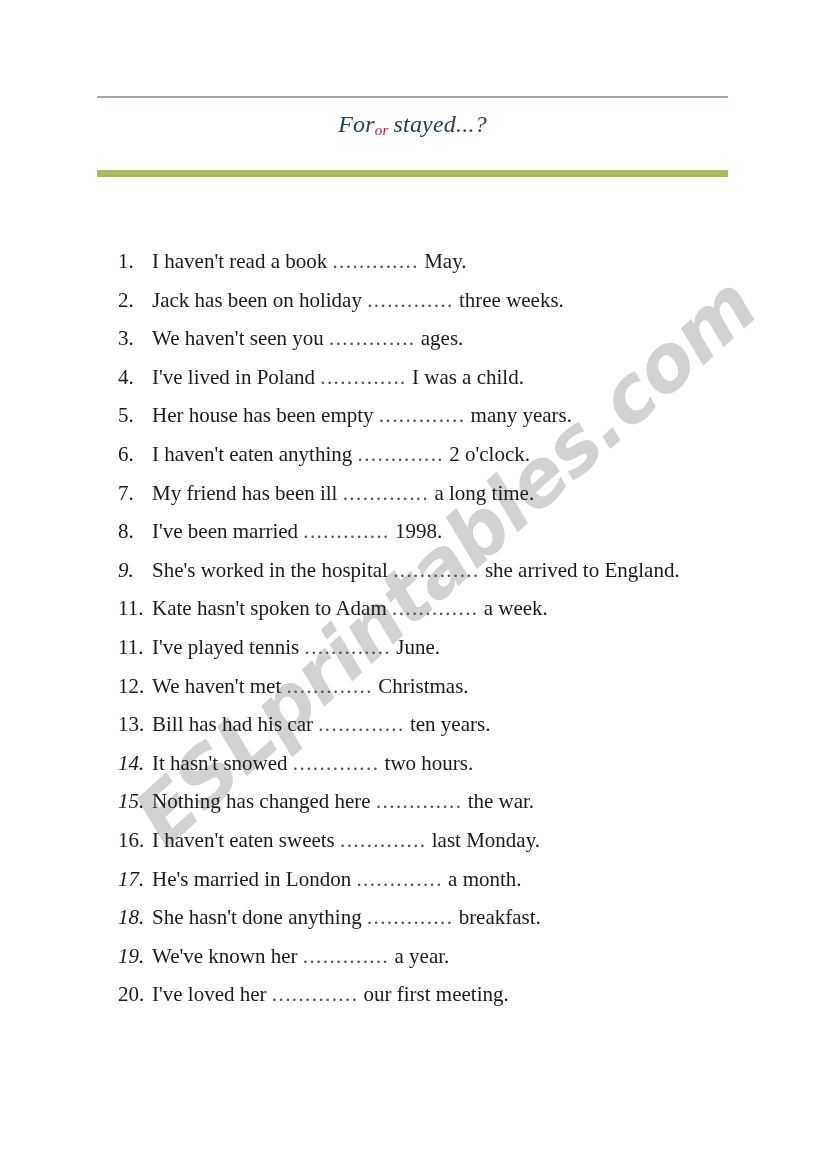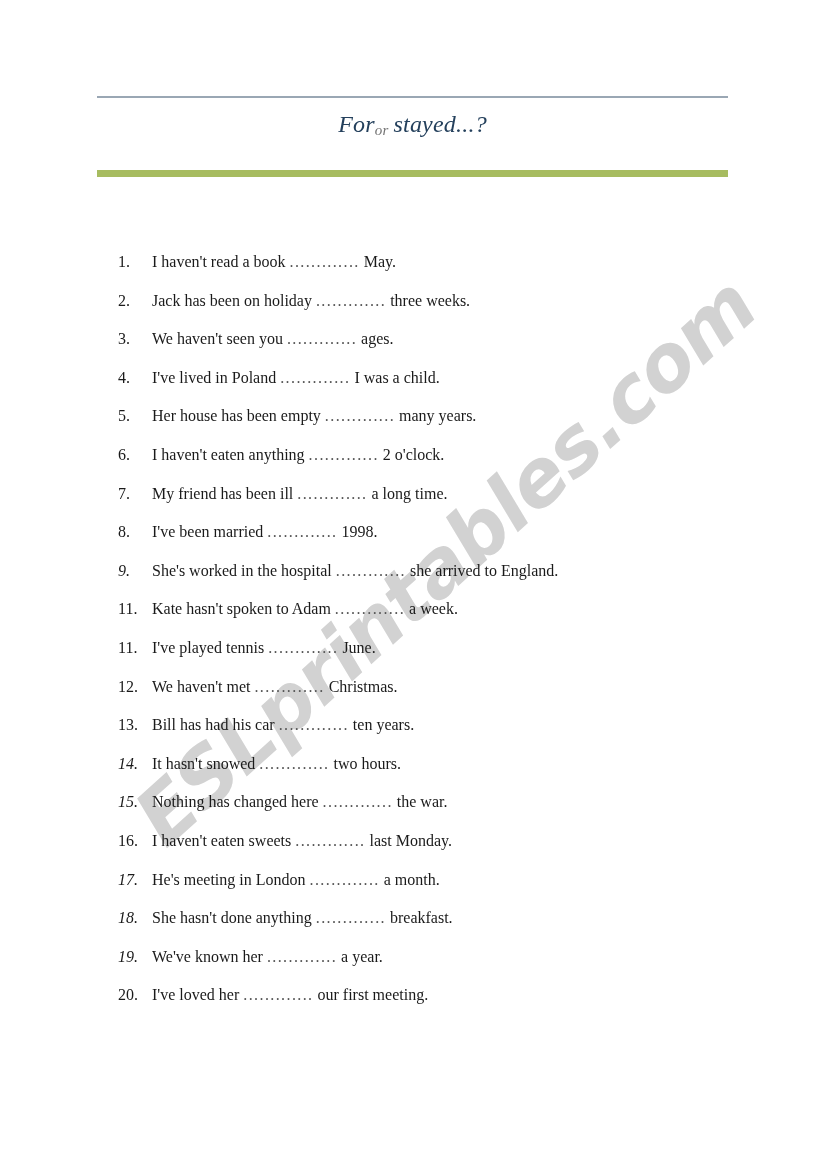--- a/index.html
+++ b/index.html
@@ -53,21 +53,21 @@
   }
   .title-main {
     font-style: italic;
     font-size: 24px;
     color: #24405c;
     letter-spacing: 0.2px;
   }
   .title-or {
     font-style: italic;
     font-size: 15px;
-    color: #737373;
+    color: #be185d;
     position: relative;
     top: 3px;
     letter-spacing: 0.2px;
   }
 
   
   .watermark {
     position: absolute;
     left: 50px;
     top: 530px;
@@ -89,21 +89,21 @@
   
   #exercise-list {
     position: absolute;
     left: 118px;
     top: 252px;
     width: 650px;
   }
   .ex-item {
     position: relative;
     height: 38.6px;
-    font-size: 16px;
+    font-size: 21px;
     color: #1a1a1a;
     white-space: nowrap;
     line-height: 19px;
   }
   .ex-num {
     display: inline-block;
     width: 34px;
     text-align: left;
   }
   .ex-num.italic {
@@ -144,19 +144,19 @@
       <div class="ex-item"><span class="ex-num">7.</span><span class="ex-text">My friend has been ill</span> <span class="ex-gap">.............</span> <span class="ex-text">a long time.</span></div>
       <div class="ex-item"><span class="ex-num">8.</span><span class="ex-text">I've been married</span> <span class="ex-gap">.............</span> <span class="ex-text">1998.</span></div>
       <div class="ex-item"><span class="ex-num italic">9.</span><span class="ex-text">She's worked in the hospital</span> <span class="ex-gap">.............</span> <span class="ex-text">she arrived to England.</span></div>
       <div class="ex-item"><span class="ex-num">11.</span><span class="ex-text">Kate hasn't spoken to Adam</span> <span class="ex-gap">.............</span> <span class="ex-text">a week.</span></div>
       <div class="ex-item"><span class="ex-num">11.</span><span class="ex-text">I've played tennis</span> <span class="ex-gap">.............</span> <span class="ex-text">June.</span></div>
       <div class="ex-item"><span class="ex-num">12.</span><span class="ex-text">We haven't met</span> <span class="ex-gap">.............</span> <span class="ex-text">Christmas.</span></div>
       <div class="ex-item"><span class="ex-num">13.</span><span class="ex-text">Bill has had his car</span> <span class="ex-gap">.............</span> <span class="ex-text">ten years.</span></div>
       <div class="ex-item"><span class="ex-num italic">14.</span><span class="ex-text">It hasn't snowed</span> <span class="ex-gap">.............</span> <span class="ex-text">two hours.</span></div>
       <div class="ex-item"><span class="ex-num italic">15.</span><span class="ex-text">Nothing has changed here</span> <span class="ex-gap">.............</span> <span class="ex-text">the war.</span></div>
       <div class="ex-item"><span class="ex-num">16.</span><span class="ex-text">I haven't eaten sweets</span> <span class="ex-gap">.............</span> <span class="ex-text">last Monday.</span></div>
-      <div class="ex-item"><span class="ex-num italic">17.</span><span class="ex-text">He's meeting in London</span> <span class="ex-gap">.............</span> <span class="ex-text">a month.</span></div>
+      <div class="ex-item"><span class="ex-num italic">17.</span><span class="ex-text">He's married in London</span> <span class="ex-gap">.............</span> <span class="ex-text">a month.</span></div>
       <div class="ex-item"><span class="ex-num italic">18.</span><span class="ex-text">She hasn't done anything</span> <span class="ex-gap">.............</span> <span class="ex-text">breakfast.</span></div>
       <div class="ex-item"><span class="ex-num italic">19.</span><span class="ex-text">We've known her</span> <span class="ex-gap">.............</span> <span class="ex-text">a year.</span></div>
       <div class="ex-item"><span class="ex-num">20.</span><span class="ex-text">I've loved her</span> <span class="ex-gap">.............</span> <span class="ex-text">our first meeting.</span></div>
     </div>
 
 </div>
 
 </body></html>

